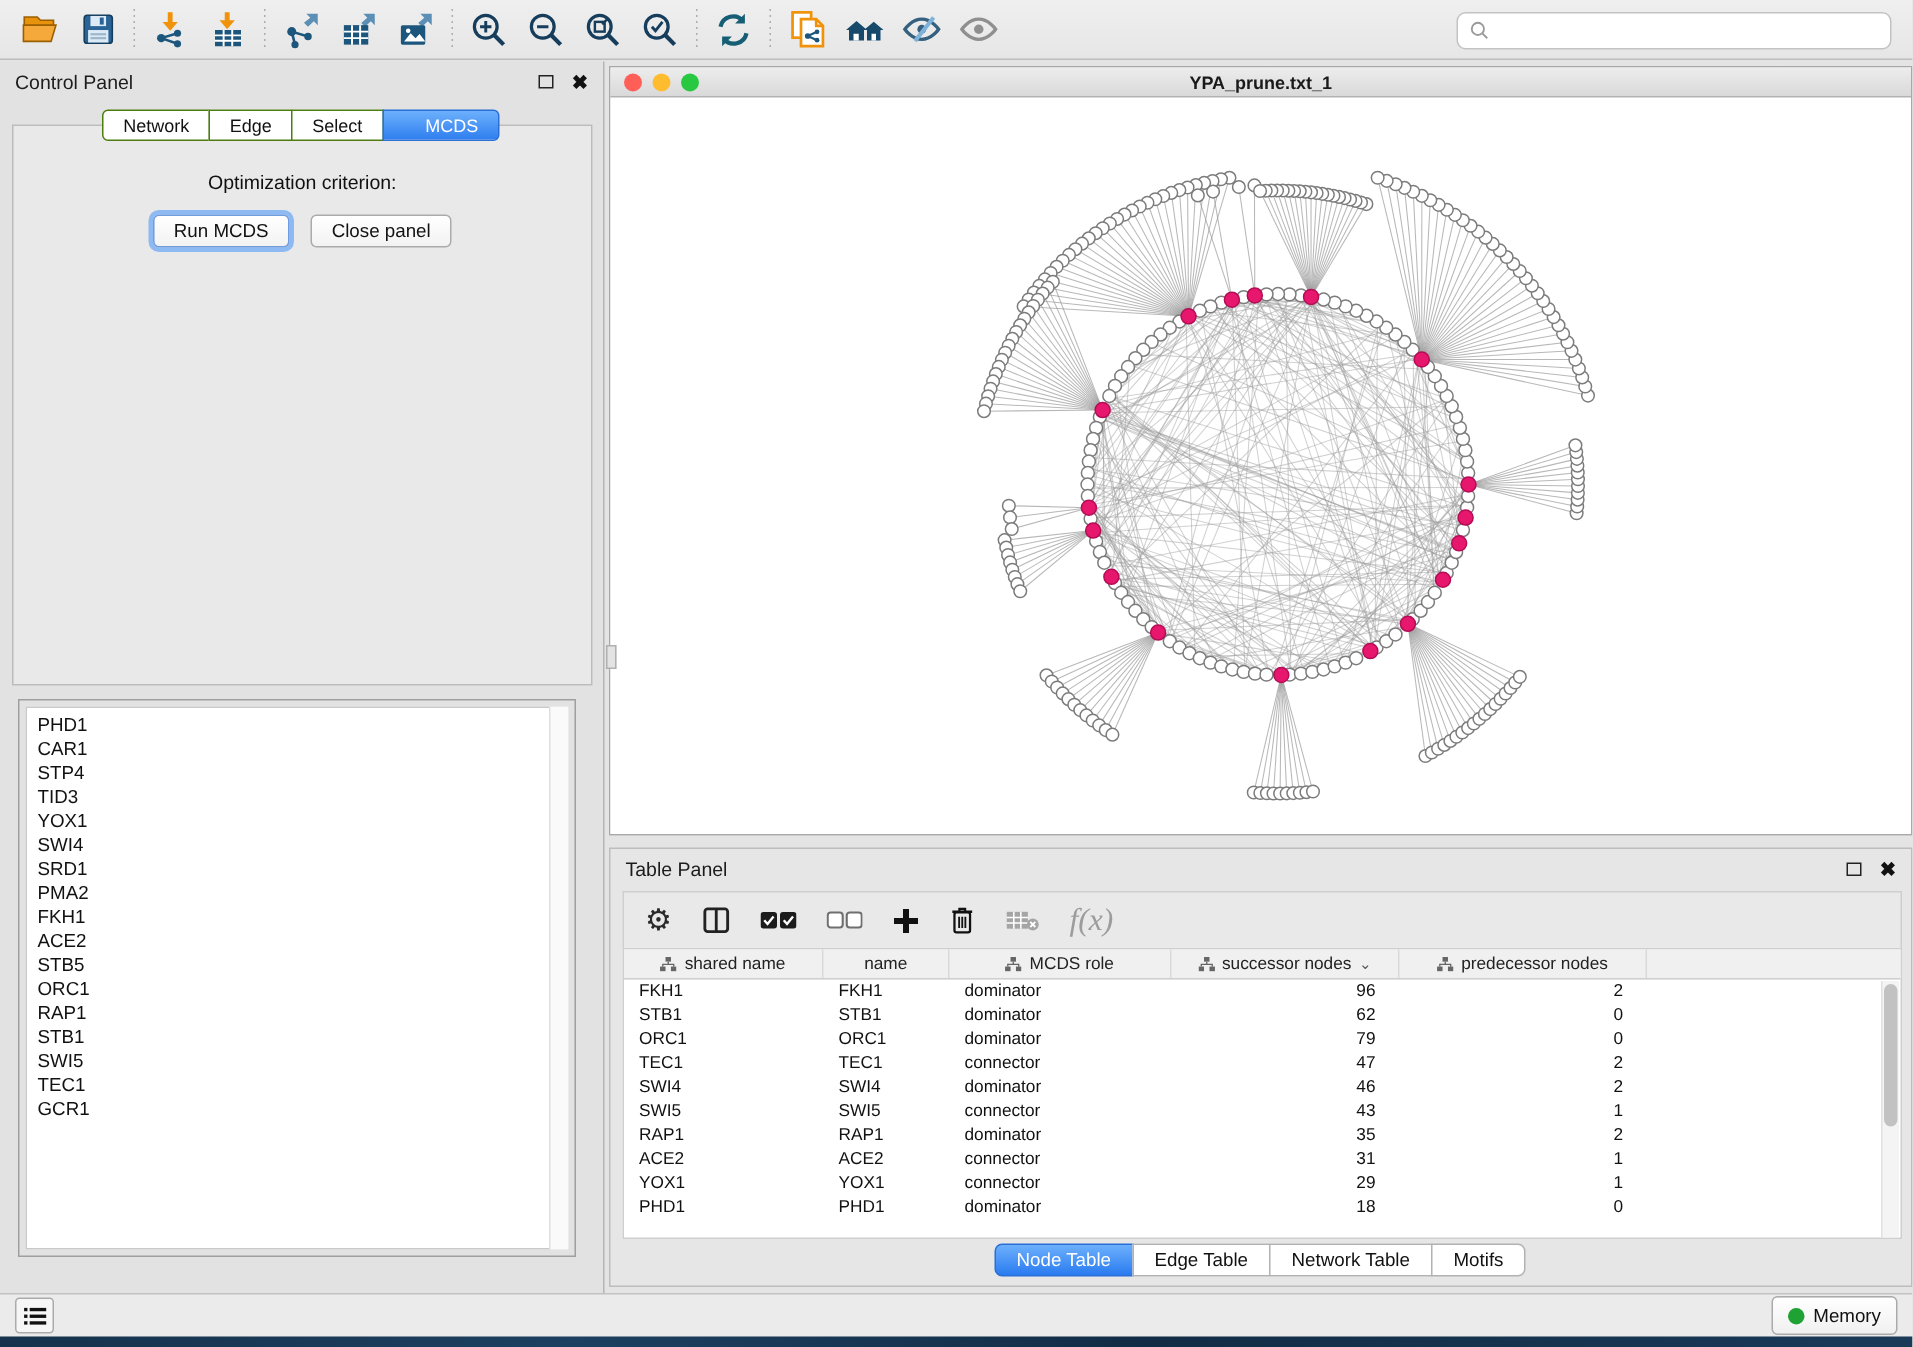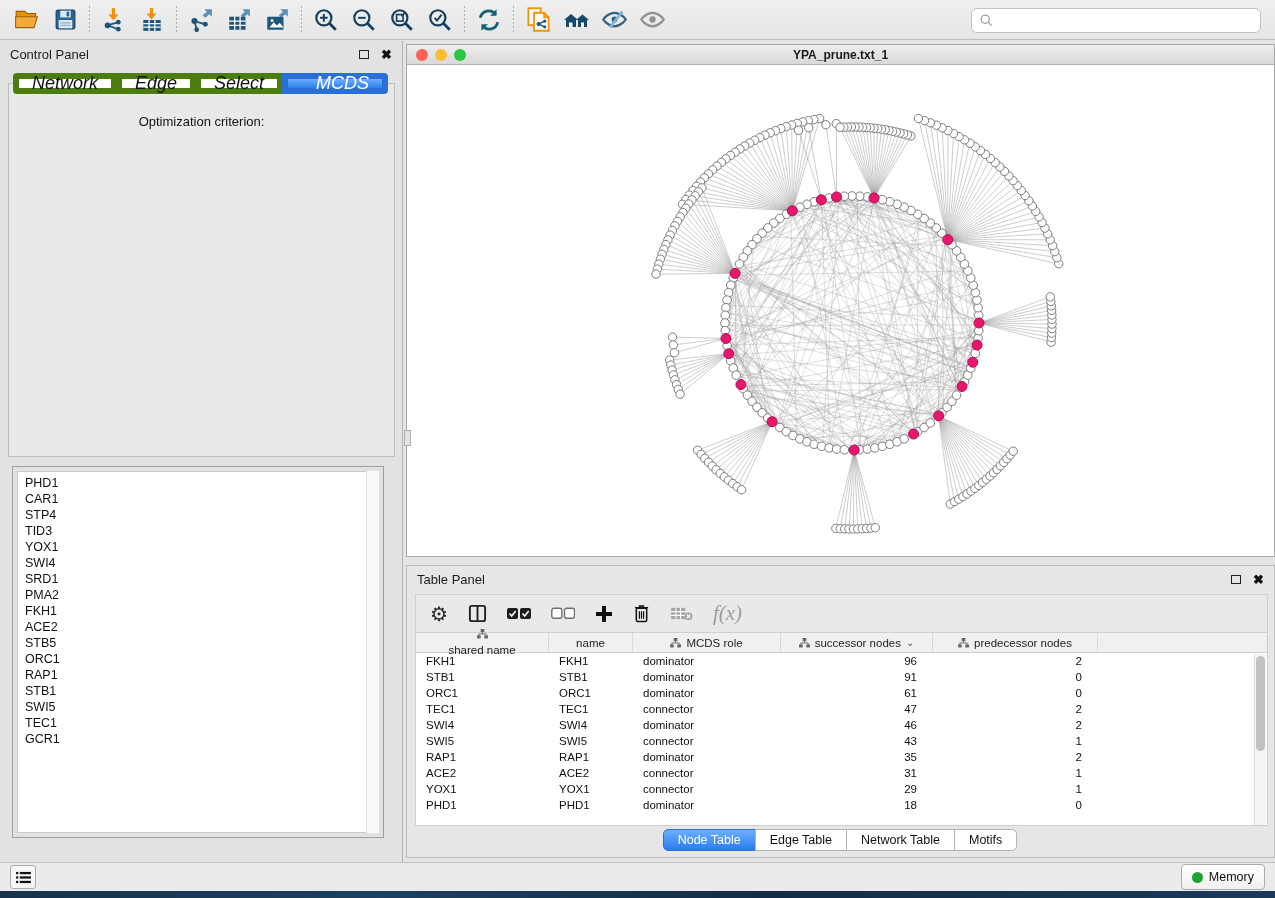--- a/index.html
+++ b/index.html
@@ -26,22 +26,22 @@
   .control-panel { position:absolute; left:0; top:41px; width:403px; height:821px;
     background:#e2e2e2; border-right:1px solid #b5b5b5; }
   .panel-header { height:26px; display:flex; align-items:center; padding:0 10px;
     font-size:13px; color:#1c1c1c; }
   .panel-header .sp { flex:1; }
   .float-glyph { width:10px; height:9px; border:1.6px solid #222; margin-right:12px; }
   .close-glyph { font-size:13px; font-weight:bold; color:#111; line-height:1; }
 
   .cp-tabs { position:absolute; left:0; top:32px; width:100%; display:flex;
     justify-content:center; z-index:3; }
-  .cp-tab { height:21px; padding:0 13px; background:#fff; border:6px solid #4d7c0f;
-    margin-left:-1px; font-size:18px; display:flex; align-items:center; color:#111;font-style:italic; }
+  .cp-tab { height:21px; padding:0 13px; background:#fff; border:1px solid #4d7c0f;
+    margin-left:-1px; font-size:12px; display:flex; align-items:center; color:#111; }
   .cp-tab:first-child { border-radius:4px 0 0 4px; }
   .cp-tab:last-child { border-radius:0 4px 4px 0; }
   .cp-tab.active { background:linear-gradient(#6cb0fc,#2f7ef0); color:#fff;
     border-color:#2a6fd6;padding-left:28px; }
 
   .cp-content { position:absolute; left:8px; top:42px; width:387px; height:374px;
     background:#e9e9e9; border:1px solid #bcbcbc; }
   .opt-label { text-align:center; margin-top:30px; font-size:13px; color:#111; }
   .dropdown { margin:12px auto 0; width:316px; height:23px; background:#fff;
     border:1px solid #b3b3b3; border-radius:4px; display:flex; align-items:center;
@@ -281,20 +281,24 @@
       <span class="close-glyph">✖</span>
     </div>
     <div class="cp-tabs">
         <div class="cp-tab">Network</div>
         <div class="cp-tab">Edge</div>
         <div class="cp-tab">Select</div>
         <div class="cp-tab active">MCDS</div>
       </div>
     <div class="cp-content">
       <div class="opt-label">Optimization criterion:</div>
+      <div class="btn-row">
+        <button class="mac-btn focus">Run MCDS</button>
+        <button class="mac-btn">Close panel</button>
+      </div>
     </div>
     <div class="groupbox">
       <span class="legend">MCDS result (17 nodes)</span>
       <div class="mcds-list">
           <div class="item">PHD1</div>
           <div class="item">CAR1</div>
           <div class="item">STP4</div>
           <div class="item">TID3</div>
           <div class="item">YOX1</div>
           <div class="item">SWI4</div>
@@ -1062,21 +1066,21 @@
             <rect x="1" y="2" width="15" height="12" fill="#a5a5a5"></rect>
             <path d="M1 6h15M1 10h15M6 2v12M11 2v12" stroke="#fff" stroke-width="1.1"></path>
             <circle cx="19.5" cy="11" r="4.2" fill="#a5a5a5"></circle>
             <path d="M17.7 9.2l3.6 3.6M21.3 9.2l-3.6 3.6" stroke="#fff" stroke-width="1.3"></path>
           </svg>
       </span>
       <span class="tp-ic fx">f(x)</span>
     </div>
     <div class="table-wrap">
       <div class="thead">
-          <div class="th" style="width: 133px; flex-direction: column;">
+          <div class="th" style="width: 133px;">
             <span style="display: flex;">
               <svg width="11" height="10" viewBox="0 0 12 11">
                 <rect x="4" y="0" width="4" height="3.4" fill="#666"></rect>
                 <rect x="0" y="7" width="4" height="3.4" fill="#666"></rect>
                 <rect x="8" y="7" width="4" height="3.4" fill="#666"></rect>
                 <path d="M6 3.4v2M2 7V5.4h8V7" stroke="#666" fill="none"></path>
               </svg>
             </span>
             <span>shared name</span>
           </div>
@@ -1123,28 +1127,28 @@
             <div class="td left" style="width: 133px;">FKH1</div>
             <div class="td left" style="width: 84px;">FKH1</div>
             <div class="td left" style="width: 148px;">dominator</div>
             <div class="td right" style="width: 152px;">96</div>
             <div class="td right" style="width: 165px;">2</div>
           </div>
           <div class="tr">
             <div class="td left" style="width: 133px;">STB1</div>
             <div class="td left" style="width: 84px;">STB1</div>
             <div class="td left" style="width: 148px;">dominator</div>
-            <div class="td right" style="width: 152px;">91</div>
+            <div class="td right" style="width: 152px;">62</div>
             <div class="td right" style="width: 165px;">0</div>
           </div>
           <div class="tr">
             <div class="td left" style="width: 133px;">ORC1</div>
             <div class="td left" style="width: 84px;">ORC1</div>
             <div class="td left" style="width: 148px;">dominator</div>
-            <div class="td right" style="width: 152px;">61</div>
+            <div class="td right" style="width: 152px;">79</div>
             <div class="td right" style="width: 165px;">0</div>
           </div>
           <div class="tr">
             <div class="td left" style="width: 133px;">TEC1</div>
             <div class="td left" style="width: 84px;">TEC1</div>
             <div class="td left" style="width: 148px;">connector</div>
             <div class="td right" style="width: 152px;">47</div>
             <div class="td right" style="width: 165px;">2</div>
           </div>
           <div class="tr">

